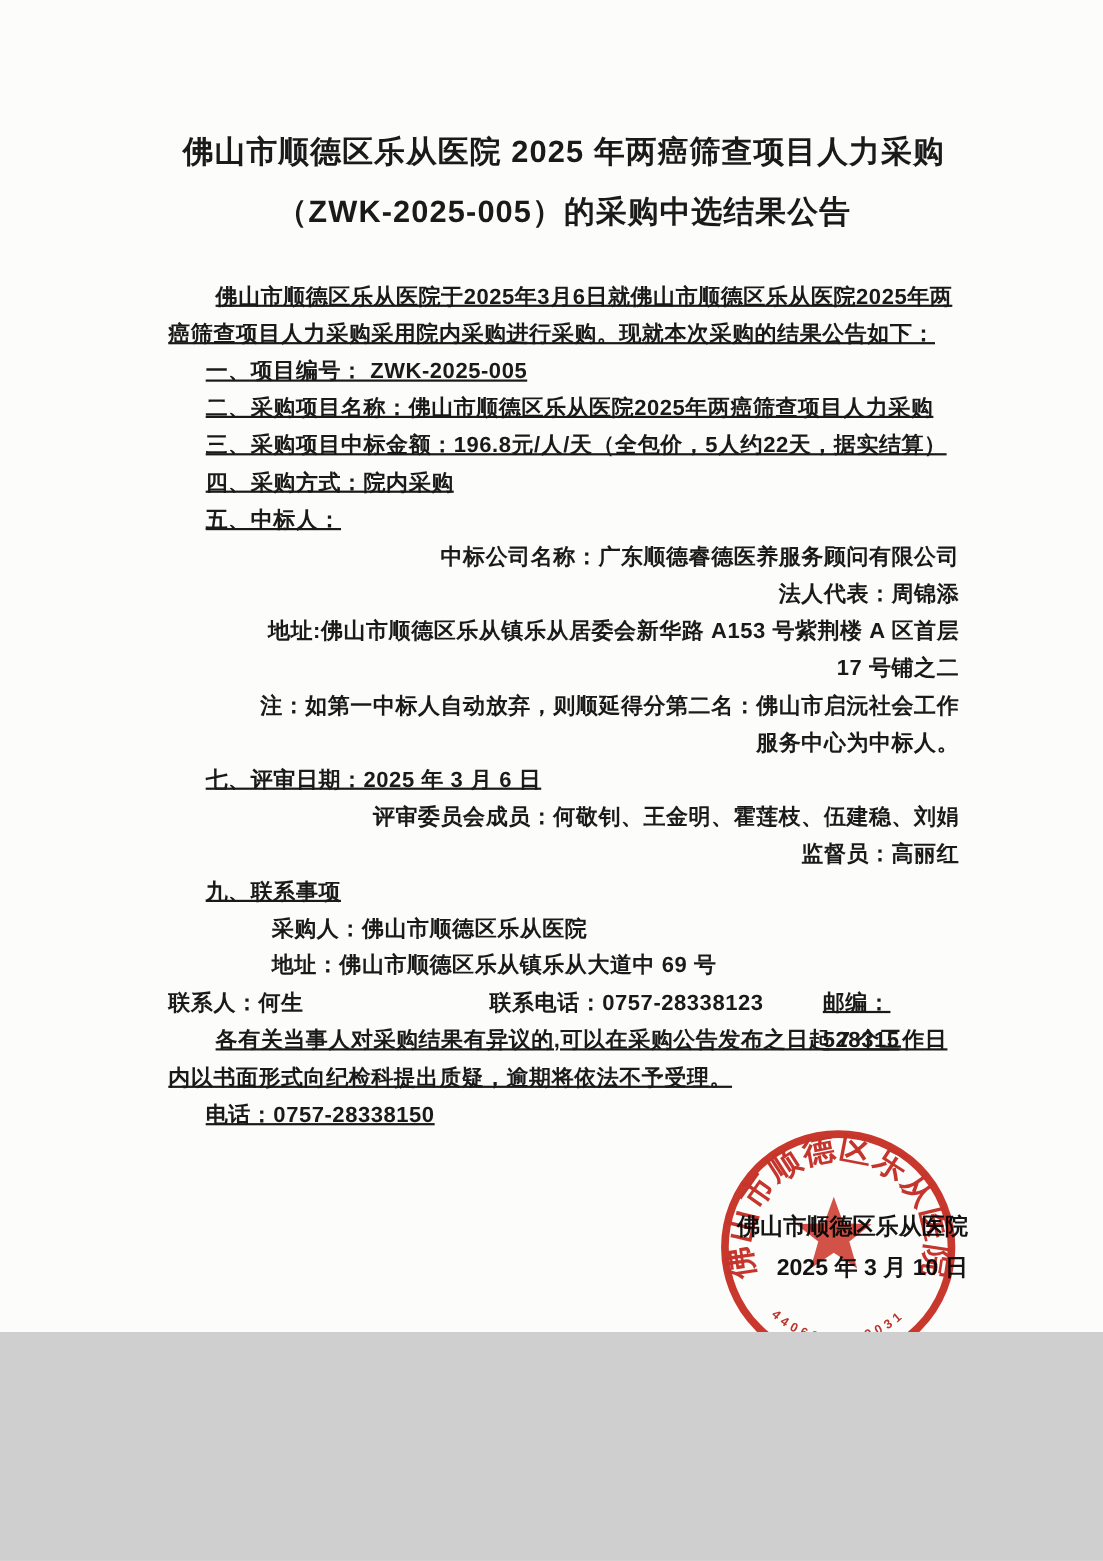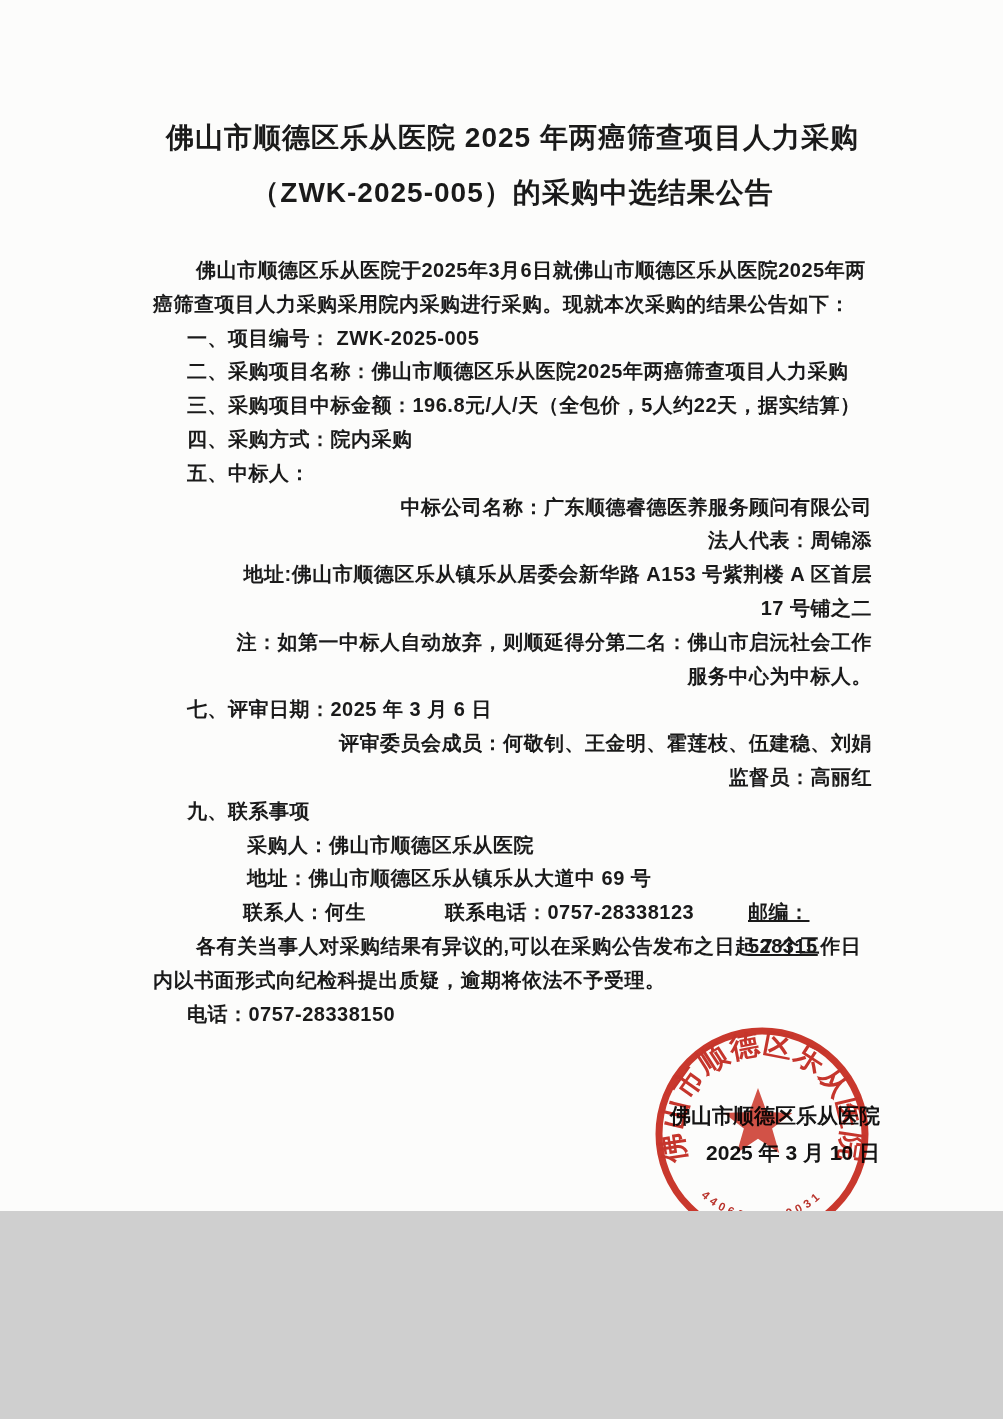--- a/index.html
+++ b/index.html
@@ -27,26 +27,26 @@
     margin:0;
   }
   .doc-body { margin-top:34px; }
   .doc-body p {
     margin:0;
     font-size:20px;
     font-weight:700;
     line-height:33.8px;
     letter-spacing:0.5px;
   }
-  .ind-first { text-indent:43px; }
-  .ind-num   { text-indent:34px; }
+  .ind-first { text-indent:43px;text-decoration:underline; }
+  .ind-num   { text-indent:34px;text-decoration:underline; }
   .ind-sub   { text-indent:69px;text-align:right; }
   .ind-sub2  { text-indent:94px; }
   .contact-row { position:relative; }
-  .contact-row .c1 { margin-left:90px; }
+  .contact-row .c1 { }
   .contact-row .c2 { position:absolute; left:292px; top:0; }
   .contact-row .c3 { position:absolute; left:595px; top:0;text-decoration:underline; }
   .signature {
     position:absolute;
     right:123px; top:1097px;
     text-align:right;
     font-size:21px;
     font-weight:700;
     line-height:37px;
     color:#141414;

